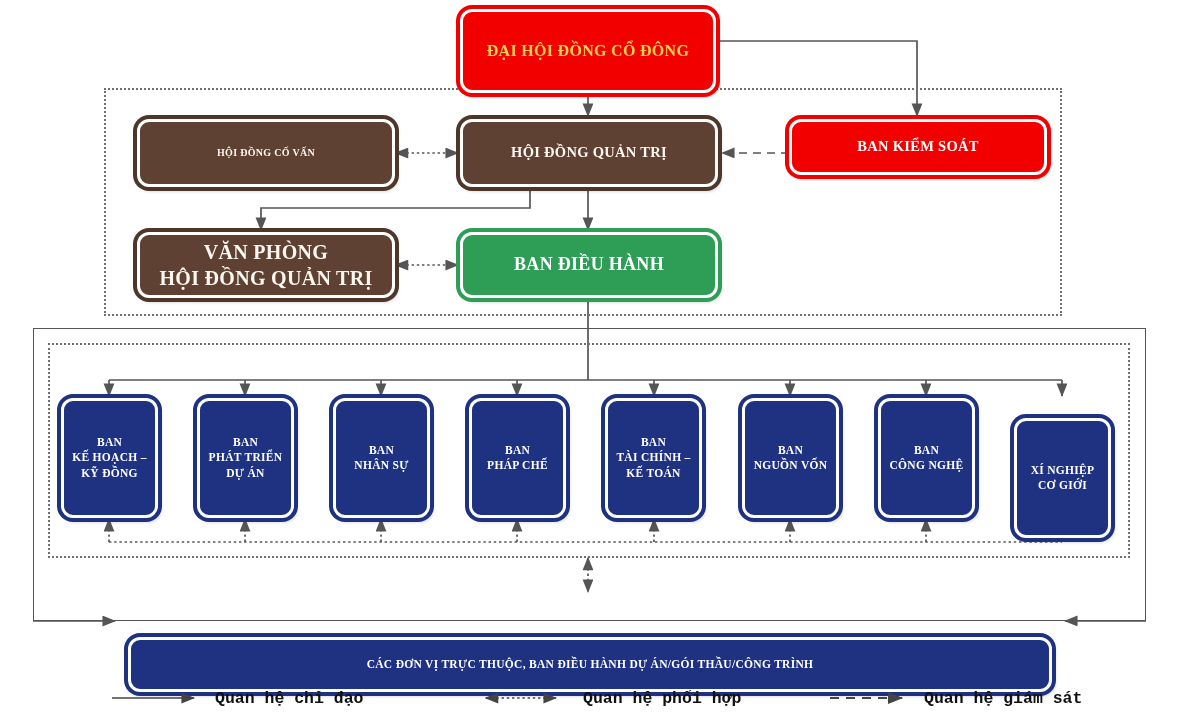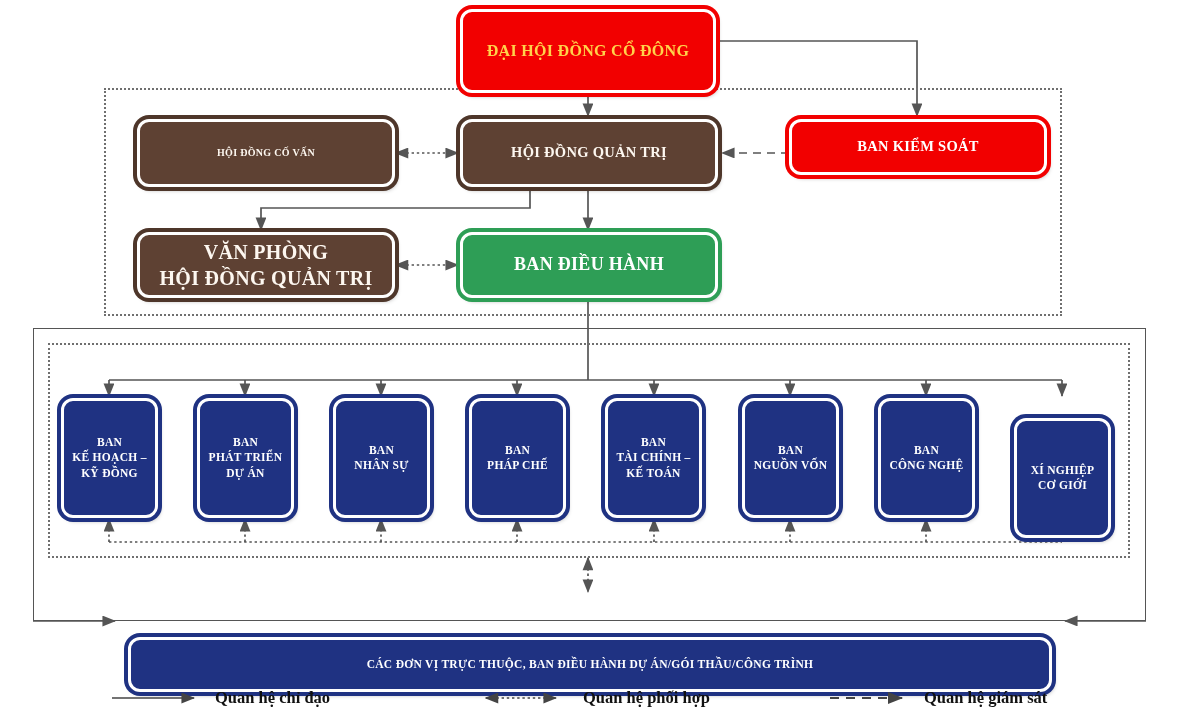--- a/index.html
+++ b/index.html
@@ -82,20 +82,21 @@
   }
 
   
   #legend{
     position:absolute;
     left:0;
     top:672px;
     width:1187px;
     height:48px;
     z-index:6;
+    font-family:Liberation Mono, monospace;
   }
   .legend-item{
     position:absolute;
     display:flex;
     align-items:center;
     height:28px;
   }
   .legend-item .glyph{
     width:95px;
     height:20px;

